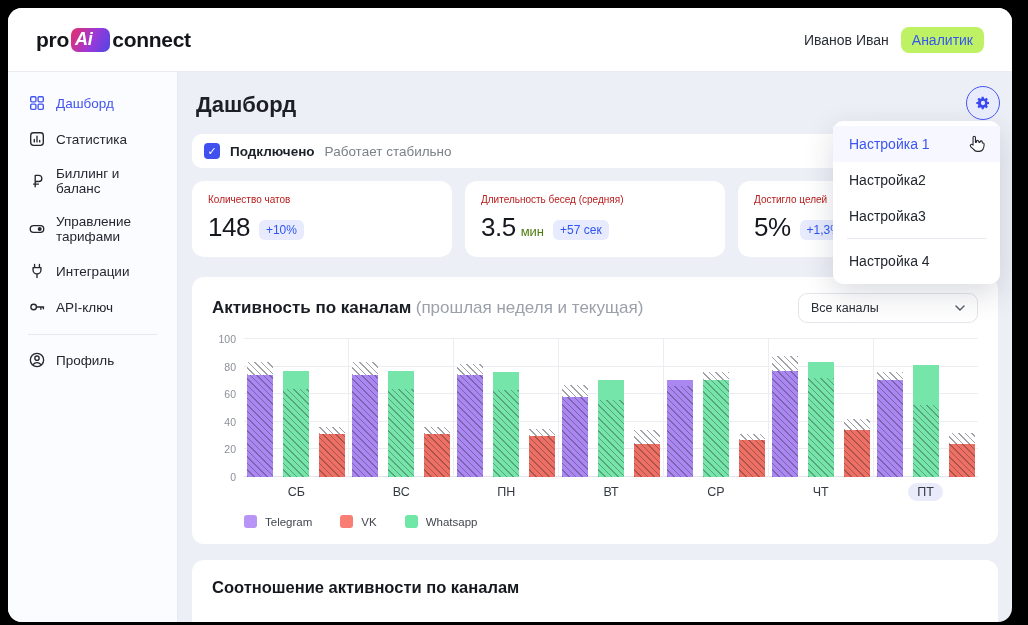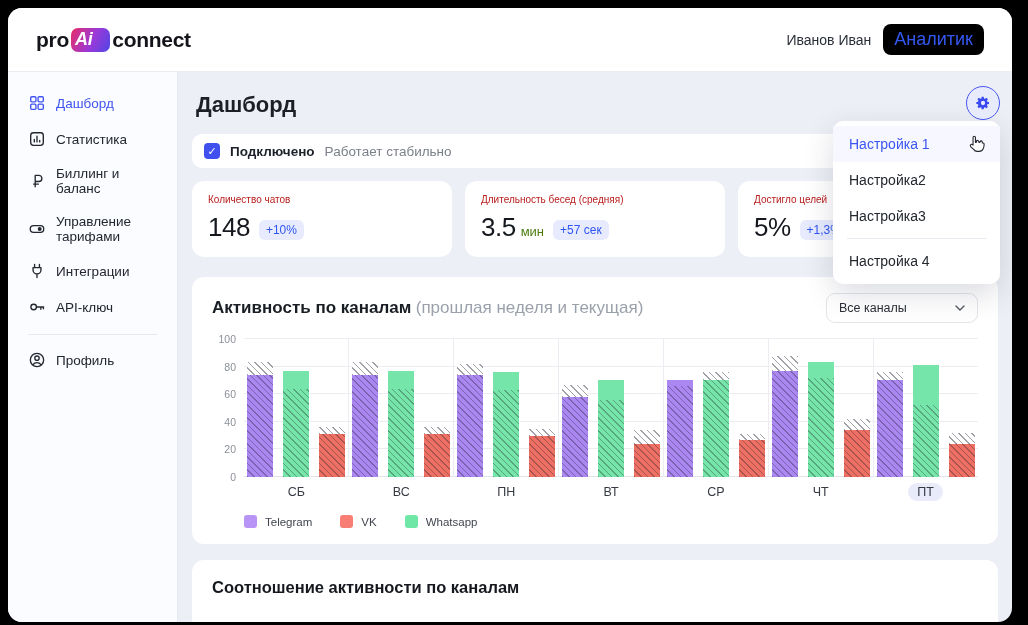--- a/index.html
+++ b/index.html
@@ -5,21 +5,21 @@
   * { margin:0; padding:0; box-sizing:border-box; }
   html,body { width:1028px; height:625px; background:#000; font-family:"Liberation Sans","DejaVu Sans",sans-serif; overflow:hidden; }
   .window { position:absolute; left:8px; top:8px; width:1004px; height:614px; border-radius:14px; background:#edeff6; overflow:hidden; display:flex; flex-direction:column; }
 
   
   .header { height:64px; background:#fff; border-bottom:1px solid #eaecf2; display:flex; align-items:center; justify-content:space-between; padding:0 28px; flex:0 0 auto; }
   .logo { display:flex; align-items:center; font-size:21px; font-weight:800; color:#14151a; letter-spacing:-0.3px; }
   .logo-badge { display:inline-block; background:linear-gradient(115deg,#e82d68 0%,#9a39d9 55%,#4f46e5 100%); color:#fff; font-style:italic; border-radius:7px; padding:1px 18px 2px 4px; margin:0 2px; font-size:18px; }
   .header-right { display:flex; align-items:center; gap:12px; }
   .user-name { font-size:14px; color:#2a2e37; font-weight:500; }
-  .role-pill { background:#000000; color:#3457f0; font-size:18px; padding:5px 11px; border-radius:8px; }
+  .role-pill { background:#bef264; color:#3457f0; font-size:14px; padding:5px 11px; border-radius:8px; }
 
   
   .body-row { flex:1; display:flex; min-height:0; }
   .sidebar { width:170px; background:#fbfcff; border-right:1px solid #e8eaf1; padding:22px 10px 0 20px; flex:0 0 auto; }
   .side-item { display:flex; align-items:center; gap:10px; margin-bottom:18px; font-size:13.5px; color:#23272f; cursor:pointer; }
   .side-item svg { width:18px; height:18px; flex:0 0 auto; }
   .side-item.active { color:#4254ef; font-weight:500; }
   .side-divider { height:1px; background:#e7e9ee; margin:4px 10px 16px 0; }
 
   .main { flex:1; position:relative; padding:16px 14px 0 14px; overflow:hidden; }
@@ -35,21 +35,21 @@
   .stat-title { font-size:10px; color:#b91c1c; margin-bottom:7px; }
   .stat-value-row { display:flex; align-items:center; }
   .stat-value { font-size:26px; color:#15181e; font-weight:500; letter-spacing:-0.5px; }
   .stat-unit { font-size:13px; color:#4d7c0f; margin-left:5px; margin-top:8px; }
   .stat-badge { font-size:12px; color:#2f55f2; background:#e7ebfd; border-radius:6px; padding:3px 7px; margin-left:9px; margin-top:4px; }
 
   .panel { background:#fff; border-radius:12px; padding:16px 20px 12px 20px; }
   .panel-head { display:flex; align-items:center; justify-content:space-between; }
   .panel-title { font-size:17px; font-weight:700; color:#191d24; }
   .panel-subtitle { font-size:17px; font-weight:400; color:#9ba1ab; }
-  .select { display:flex; align-items:center; justify-content:space-between; width:152px; border:1px solid #e3e5ea; border-radius:9px; padding:7px 12px; font-size:12.5px; color:#2a2e36; cursor:pointer; background:#fff; }
+  .select { display:flex; align-items:center; justify-content:space-between; width:180px; border:1px solid #e3e5ea; border-radius:9px; padding:7px 12px; font-size:12.5px; color:#2a2e36; cursor:pointer; background:#fff; }
   .select svg { width:10px; height:6px; stroke:#555a63; }
 
   
   .chart-wrap { margin-top:16px; }
   .plot-row { display:flex; }
   .axis-col { width:32px; position:relative; height:138px; flex:0 0 auto; }
   .axis-label { position:absolute; right:8px; font-size:10.5px; color:#8b9098; transform:translateY(50%); }
   .plot-area { flex:1; position:relative; height:138px; }
   .gridline { position:absolute; left:0; right:0; height:1px; background:#ebedf1; }
   .gridline.base { background:#e2e4e9; }

